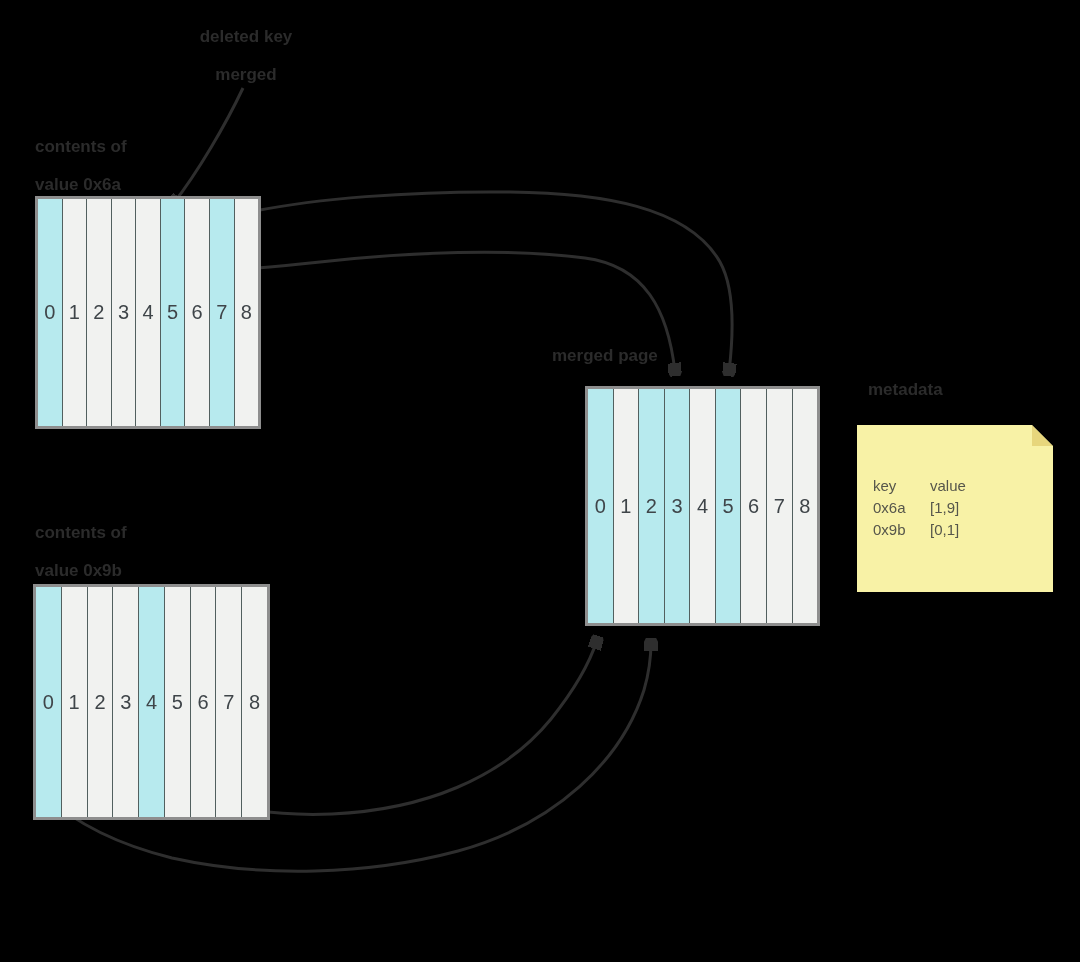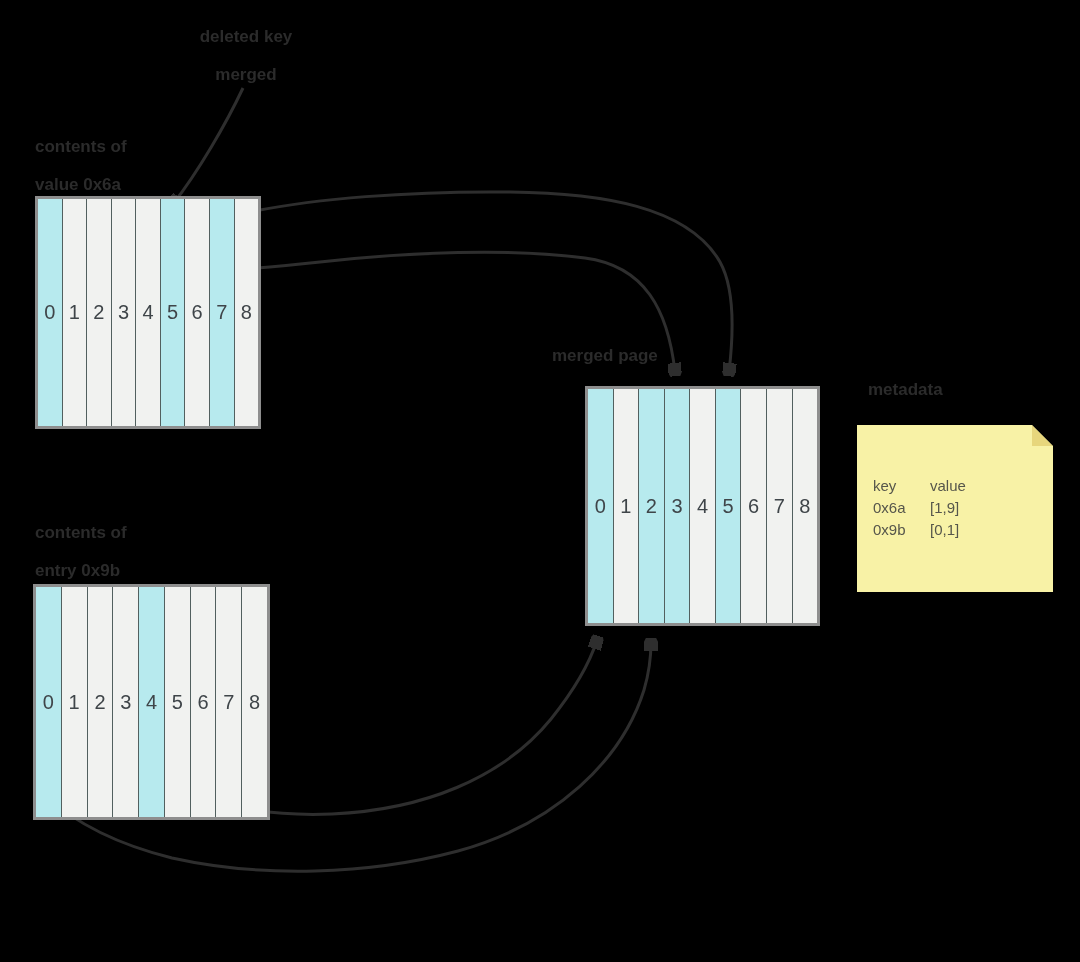--- a/index.html
+++ b/index.html
@@ -132,21 +132,21 @@
       </div>
       <div class="cell">
         <span class="num">7</span>
       </div>
       <div class="cell">
         <span class="num">8</span>
       </div>
     </div>
 
   <div class="lbl" style="left:35px;top:523px;"><span>contents of</span><br>
-       <span>entry 0x9b</span></div>
+       <span>value 0x9b</span></div>
 
   <div class="array" id="array-page-b" style="left:33px;top:584px;width:237px;height:236px;">
       <div class="cell hl">
         <span class="num">0</span>
       </div>
       <div class="cell">
         <span class="num">1</span>
       </div>
       <div class="cell">
         <span class="num">2</span>

